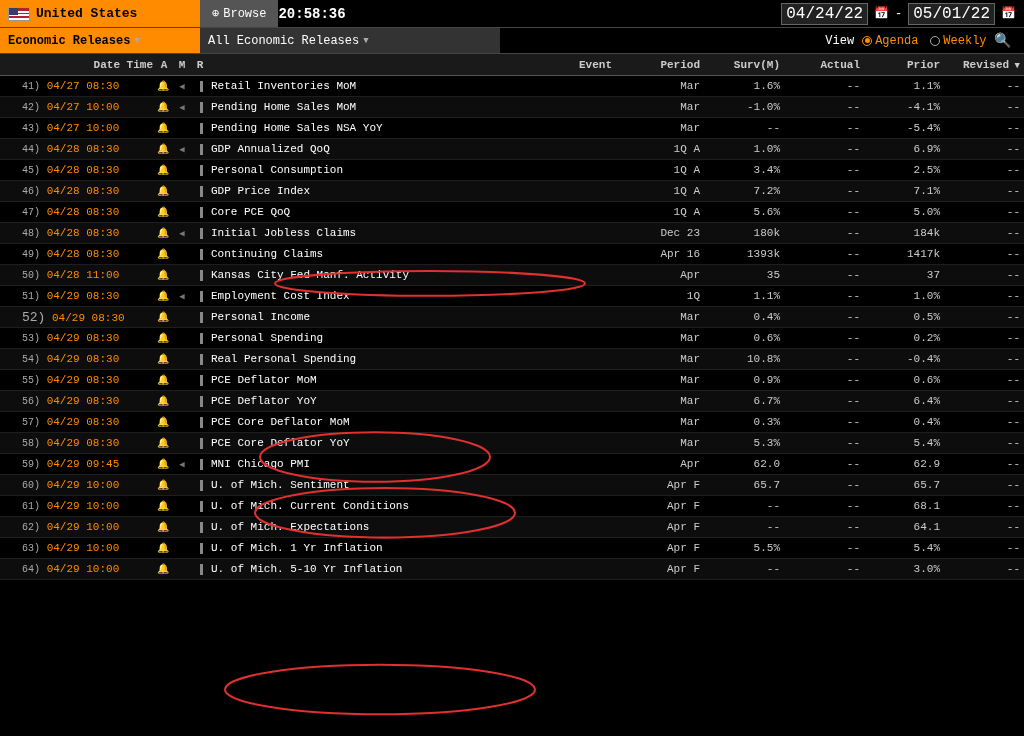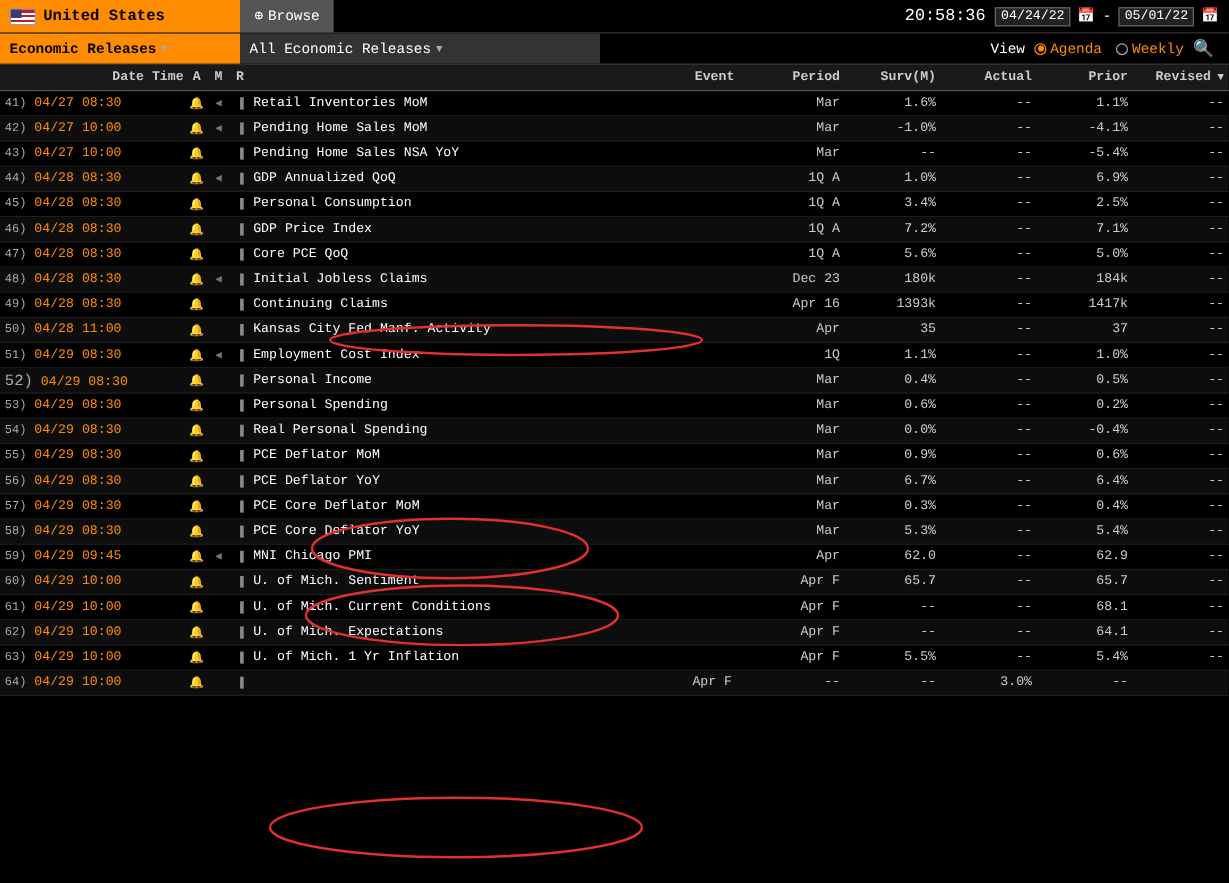--- a/index.html
+++ b/index.html
@@ -55,39 +55,39 @@
       gap: 4px;
       background: #555;
       height: 100%;
       padding: 0 12px;
       color: #fff;
       font-size: 12px;
       cursor: pointer;
     }
     .time-display {
       flex: 1;
-      text-align: right;
+      text-align: left;
       color: #fff;
       font-size: 14px;
-      font-weight: normal;
+      font-weight: bold;
     }
     .date-range {
       display: flex;
       align-items: center;
       gap: 6px;
       color: #fff;
       padding: 0 8px;
       font-size: 12px;
     }
     .date-input {
       background: #222;
       border: 1px solid #666;
       color: #fff;
       padding: 1px 4px;
-      font-size: 11px;
+      font-size: 16px;
       font-family: Liberation Mono, monospace;
     }
     .calendar-icon {
       color: #aaa;
       font-size: 12px;
     }
     .second-bar {
       display: flex;
       align-items: center;
       background: #000;
@@ -211,21 +211,21 @@
     .cell {
       font-size: 11px;
       padding: 0 2px;
       color: #ddd;
       white-space: nowrap;
       overflow: hidden;
       text-overflow: ellipsis;
     }
     .cell.center { text-align: center; }
     .cell.right { text-align: right; padding-right: 4px; }
-    .cell-date { color: #ff8c00; font-size: 11px; padding-left: 4px; }
+    .cell-date { color: #ff8c00; font-size: 11px; padding-left: 22px; }
     .cell-event { color: #fff; font-size: 11px; padding-left: 2px; }
     .cell-period { color: #ccc; text-align: right; padding-right: 4px; }
     .cell-surv { color: #ccc; text-align: right; padding-right: 4px; }
     .cell-actual { color: #ccc; text-align: right; padding-right: 4px; }
     .cell-prior { color: #ccc; text-align: right; padding-right: 4px; }
     .cell-revised { color: #ccc; text-align: right; padding-right: 4px; }
     .icon-bell { color: #aaa; font-size: 10px; text-align: center; }
     .icon-chart { color: #888; font-size: 10px; text-align: center; }
     .icon-speaker { color: #777; font-size: 9px; text-align: center; }
     
@@ -504,21 +504,21 @@
       <div class="row alt">
     <div class="cell cell-date">
       <span style="color:#aaa;font-size:10px">54)</span>
       <span style="color:#ff8c00">04/29 08:30</span>
     </div>
     <div class="cell icon-bell center" style="font-size:10px">🔔</div>
     <div class="cell icon-speaker center" style="font-size:9px;color:#777"></div>
     <div class="cell icon-chart center" style="color:#888;font-size:10px">▐</div>
     <div class="cell cell-event">Real Personal Spending</div>
     <div class="cell cell-period right">Mar</div>
-    <div class="cell cell-surv right">0.0%</div>
+    <div class="cell cell-surv right">10.8%</div>
     <div class="cell cell-actual right">--</div>
     <div class="cell cell-prior right">-0.4%</div>
     <div class="cell cell-revised right">--</div>
   </div>
       <div class="row">
     <div class="cell cell-date">
       <span style="color:#aaa;font-size:10px">55)</span>
       <span style="color:#ff8c00">04/29 08:30</span>
     </div>
     <div class="cell icon-bell center" style="font-size:10px">🔔</div>
@@ -652,20 +652,21 @@
     <div class="cell cell-revised right">--</div>
   </div>
       <div class="row alt">
     <div class="cell cell-date">
       <span style="color:#aaa;font-size:10px">64)</span>
       <span style="color:#ff8c00">04/29 10:00</span>
     </div>
     <div class="cell icon-bell center" style="font-size:10px">🔔</div>
     <div class="cell icon-speaker center" style="font-size:9px;color:#777"></div>
     <div class="cell icon-chart center" style="color:#888;font-size:10px">▐</div>
+    <div class="cell cell-event">U. of Mich. 5-10 Yr Inflation</div>
     <div class="cell cell-period right">Apr F</div>
     <div class="cell cell-surv right">--</div>
     <div class="cell cell-actual right">--</div>
     <div class="cell cell-prior right">3.0%</div>
     <div class="cell cell-revised right">--</div>
   </div>
     </div>
 
   <svg class="circles-overlay" viewBox="0 0 1024 660" preserveAspectRatio="none">
 

